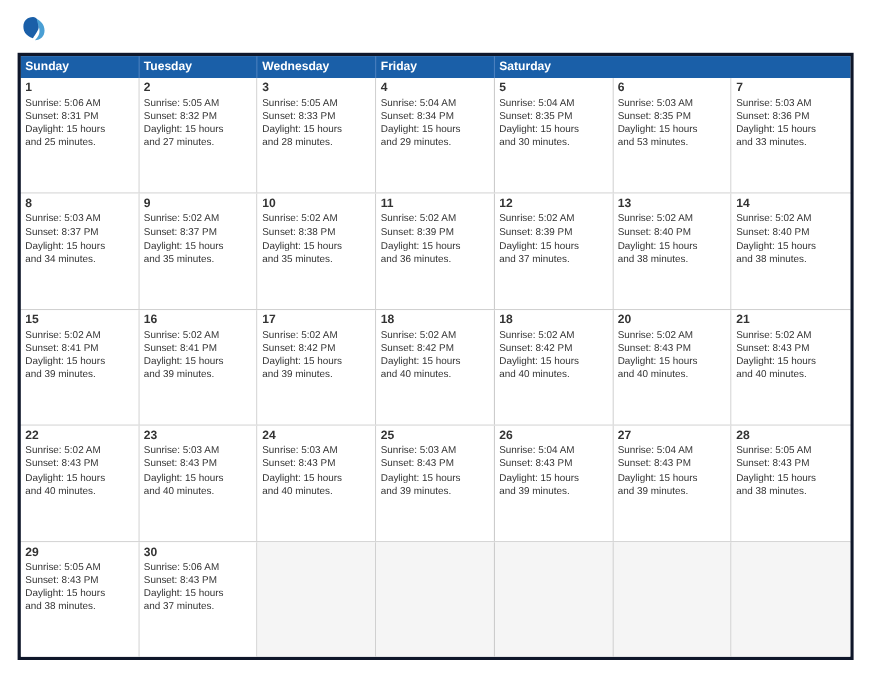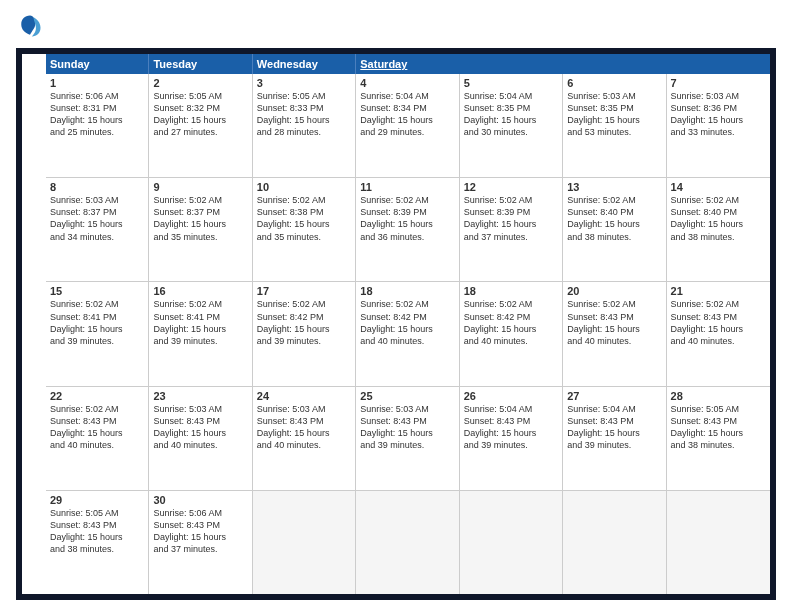--- a/index.html
+++ b/index.html
@@ -56,39 +56,37 @@
       color: #333;
     }
     .location {
       font-size: 13px;
       color: #555;
     }
     .calendar {
       flex: 1;
       display: flex;
       flex-direction: column;
-      border: 6px solid #0f172a;
-      padding-left: 24px;
+      border: 3px solid #0f172a;
     }
     .cal-header {
       display: grid;
       grid-template-columns: repeat(7, 1fr);
       background: #1a5fa8;
     }
     .cal-header-cell {
       color: #fff;
       font-size: 11px;
       font-weight: bold;
       padding: 4px 4px;
       text-align: left;
       border-right: 1px solid #4a7fbe;
     }
     .cal-header-cell:last-child {
       border-right: none;
-      text-decoration: underline;
     }
     .cal-body {
       display: flex;
       flex-direction: column;
       flex: 1;
     }
     .cal-row {
       display: grid;
       grid-template-columns: repeat(7, 1fr);
       flex: 1;
@@ -144,20 +142,21 @@
       <div class="month-title"></div>
       <div class="location"></div>
     </div>
   </div>
 
   <div class="calendar">
     <div class="cal-header">
     <div class="cal-header-cell">Sunday</div>
         <div class="cal-header-cell">Tuesday</div>
         <div class="cal-header-cell">Wednesday</div>
+        <div class="cal-header-cell">Friday</div>
         <div class="cal-header-cell">Saturday</div>
       </div>
     <div class="cal-body">
     <div class="cal-row">
           <div class="cal-cell">
             <span class="day-num">1</span>
             <span class="cell-line">Sunrise: 5:06 AM</span>
             <span class="cell-line">Sunset: 8:31 PM</span>
             <span class="cell-line">Daylight: 15 hours</span>
             <span class="cell-line">and 25 minutes.</span>

